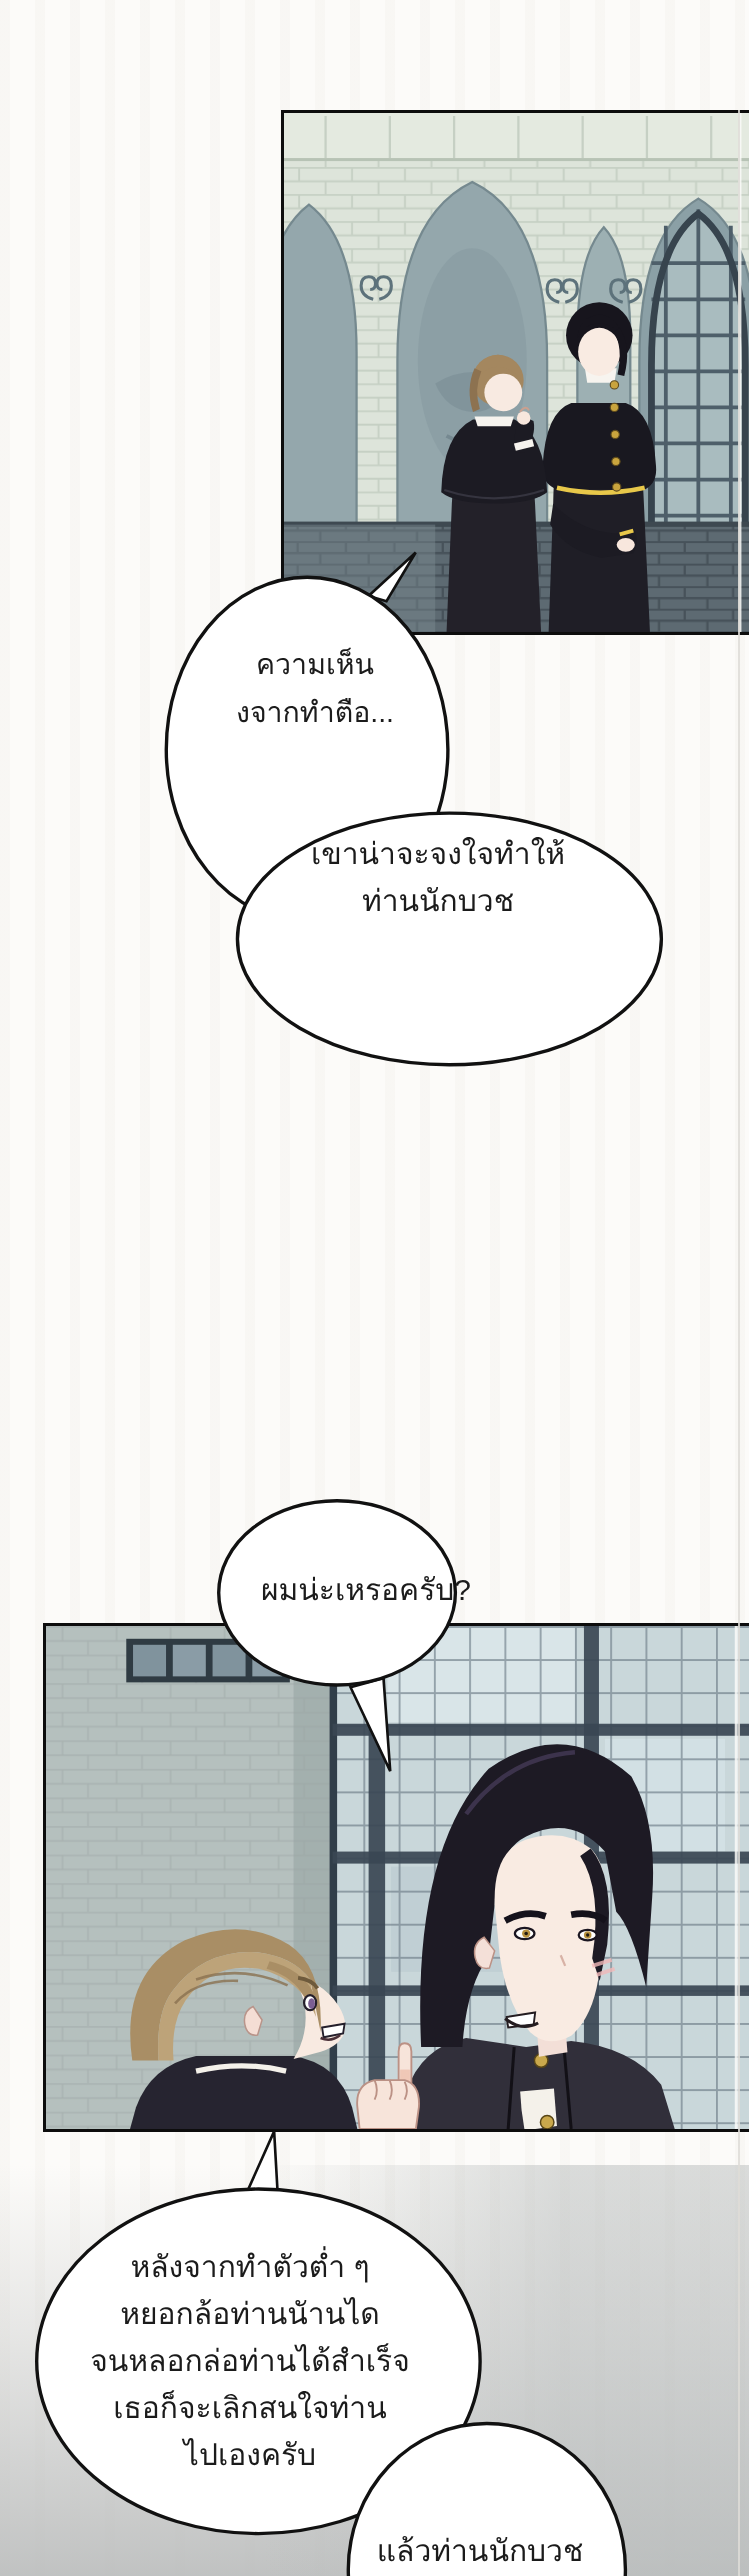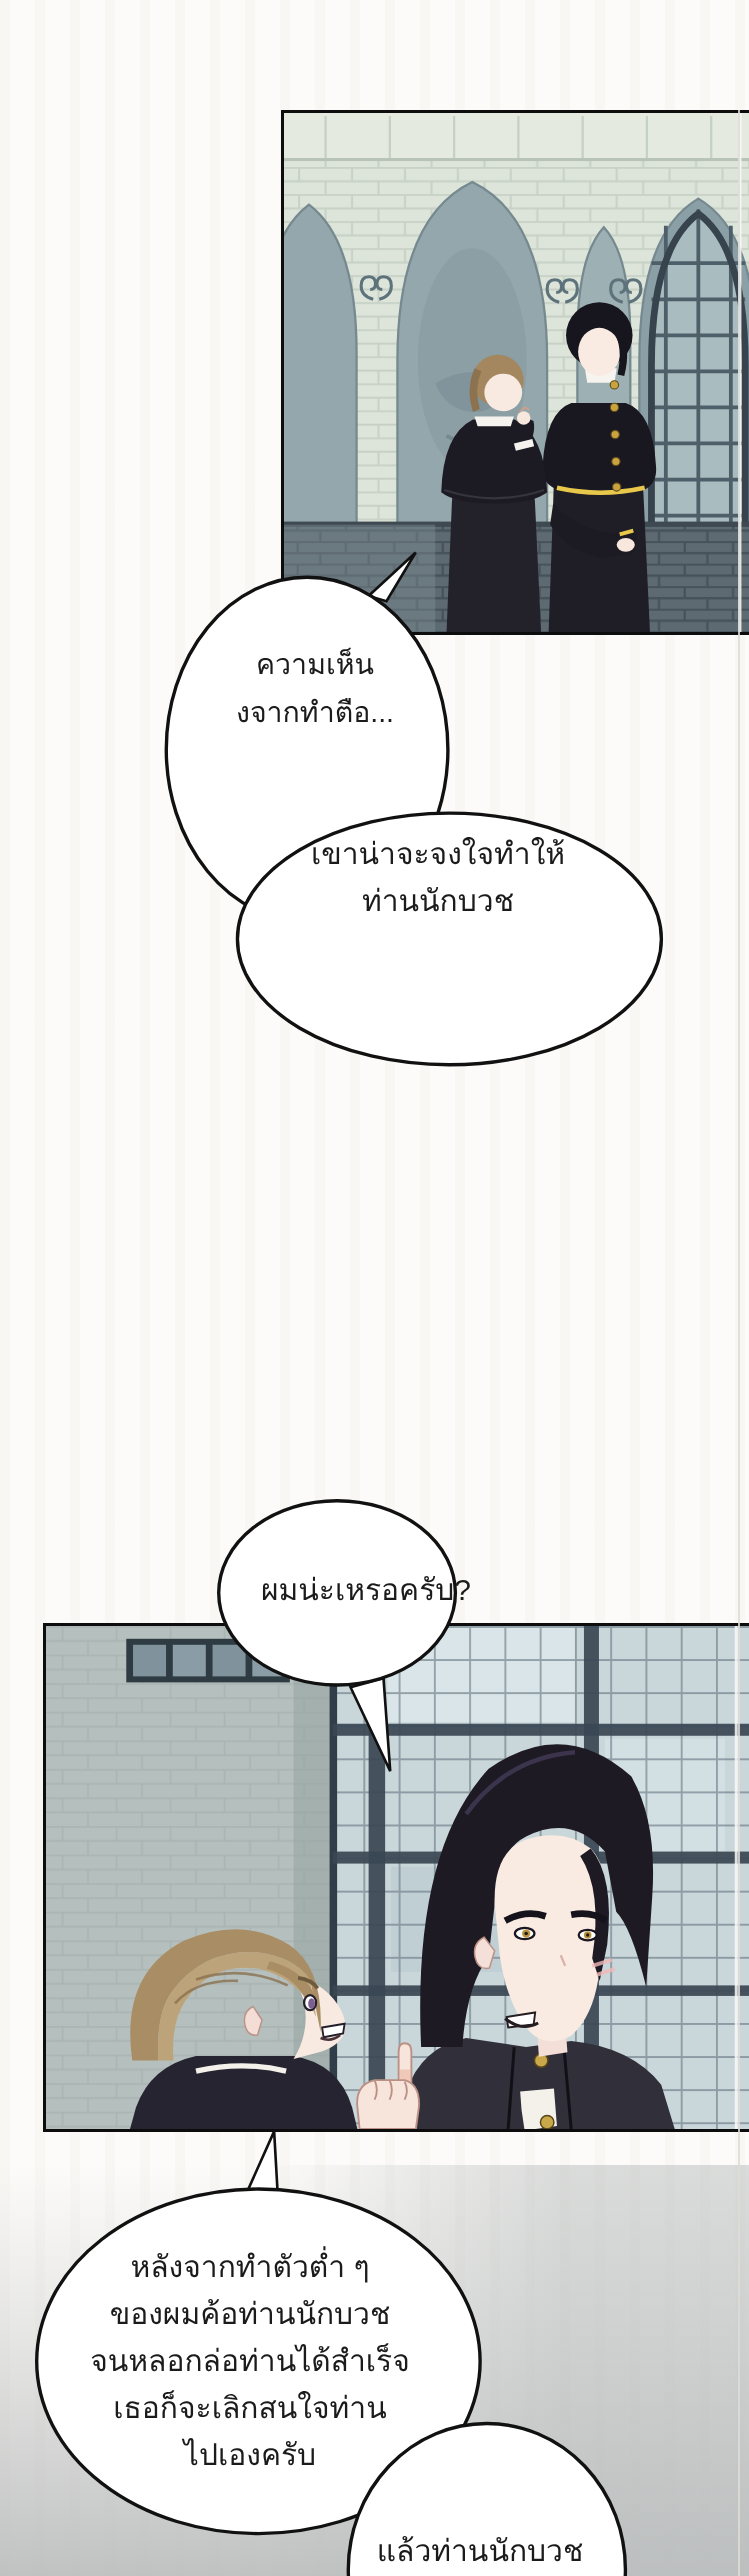--- a/index.html
+++ b/index.html
@@ -253,21 +253,21 @@
   </div>
   <div id="t-b1b" class="btext f40">
     <div class="line">เขาน่าจะจงใจทำให้</div>
     <div class="line">ท่านนักบวช</div>
   </div>
   <div id="t-b2" class="btext f40">
     <div class="line">ผมน่ะเหรอครับ?</div>
   </div>
   <div id="t-b3" class="btext f40">
     <div class="line">หลังจากทำตัวต่ำ ๆ</div>
-    <div class="line">ของผมค้อท่านนักบวช</div>
+    <div class="line">หยอกล้อท่านนัานได</div>
     <div class="line">จนหลอกล่อท่านได้สำเร็จ</div>
     <div class="line">เธอก็จะเลิกสนใจท่าน</div>
     <div class="line">ไปเองครับ</div>
   </div>
   <div id="t-b4" class="btext f40">
     <div class="line">แล้วท่านนักบวช</div>
   </div>
 
 </div>
 

